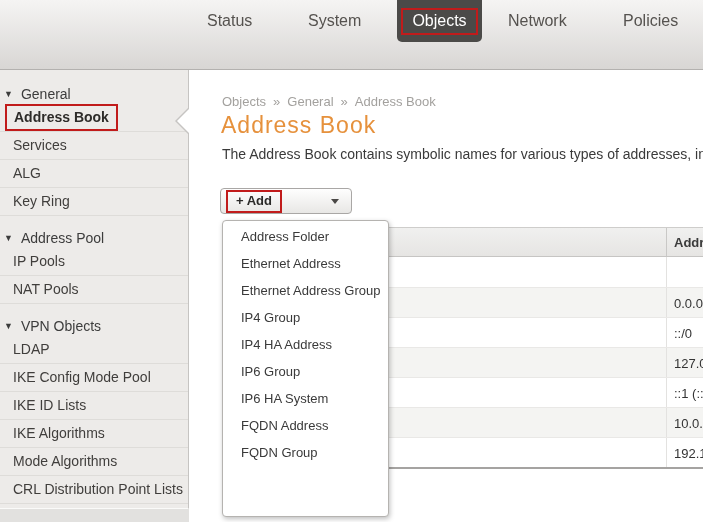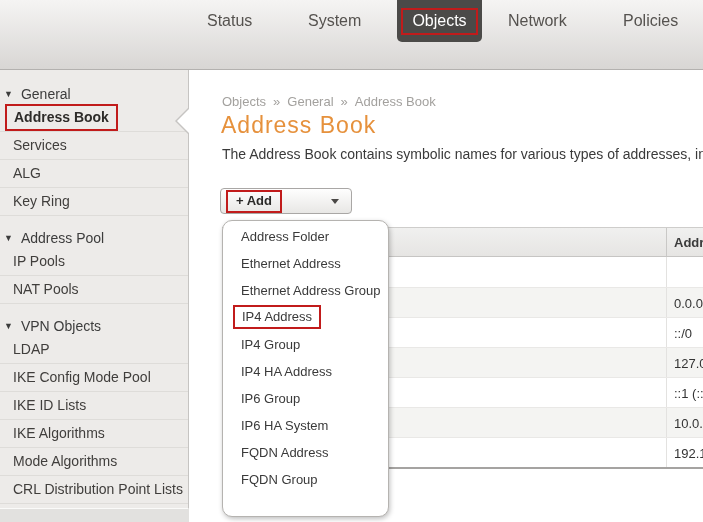--- a/index.html
+++ b/index.html
@@ -58,21 +58,21 @@
   .thead .colline{position:absolute;left:444px;top:0;bottom:0;width:1px;background:#c9c8c6;}
   .th-address{position:absolute;left:452px;top:7px;font-size:13px;font-weight:bold;color:#3b3b3b;white-space:nowrap;}
   .trow{height:30px;box-sizing:border-box;position:relative;background:#fff;cursor:pointer;}
   .trow+.trow{border-top:1px solid #e9e8e6;}
   .trow.alt{background:#f4f4f2;}
   .trow .colline{position:absolute;left:444px;top:0;bottom:0;width:1px;background:#e3e2e0;}
   .trow .addr{position:absolute;left:452px;top:8px;font-size:13px;color:#333;white-space:nowrap;}
 
   
   .menu{position:absolute;left:33px;top:150px;width:167px;height:297px;box-sizing:border-box;z-index:6;
-        background:#fff;border:1px solid #b5b3b0;border-radius:10px;
+        background:#fff;border:1px solid #b5b3b0;border-radius:4px;
         box-shadow:1px 2px 5px rgba(0,0,0,0.25);padding-top:3px;overflow:hidden;}
   .menu-item{height:27px;line-height:26px;padding-left:18px;font-size:13px;color:#3a3a3a;cursor:pointer;white-space:nowrap;}
   .menu-item .ann{display:inline-block;line-height:17px;padding:1px 7px 2px;margin-left:-8px;vertical-align:1px;}
 </style>
 </head>
 <body>
 
 <div class="screen">
 
   <div class="topnav">
@@ -161,21 +161,20 @@
 
     <div class="add-btn">
       <span class="ann">+ Add</span>
       <span class="caret"></span>
     </div>
 
     <div class="menu">
         <div class="menu-item"><span class="">Address Folder</span></div>
         <div class="menu-item"><span class="">Ethernet Address</span></div>
         <div class="menu-item"><span class="">Ethernet Address Group</span></div>
-        <div class="menu-item"><span class="ann">IP4 Address</span></div>
         <div class="menu-item"><span class="">IP4 Group</span></div>
         <div class="menu-item"><span class="">IP4 HA Address</span></div>
         <div class="menu-item"><span class="">IP6 Group</span></div>
         <div class="menu-item"><span class="">IP6 HA System</span></div>
         <div class="menu-item"><span class="">FQDN Address</span></div>
         <div class="menu-item"><span class="">FQDN Group</span></div>
       </div>
 
   </div>
 </div>

